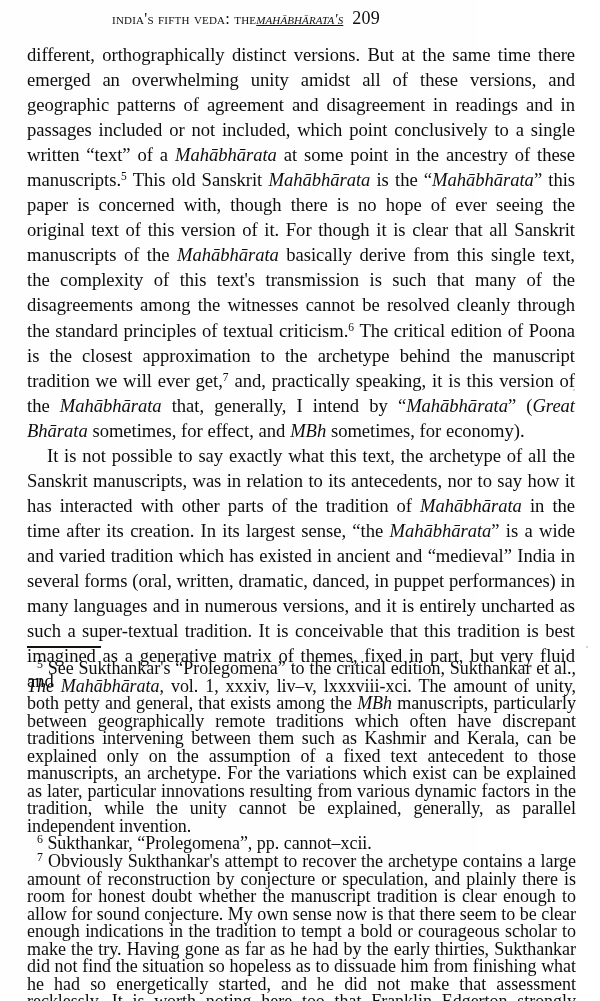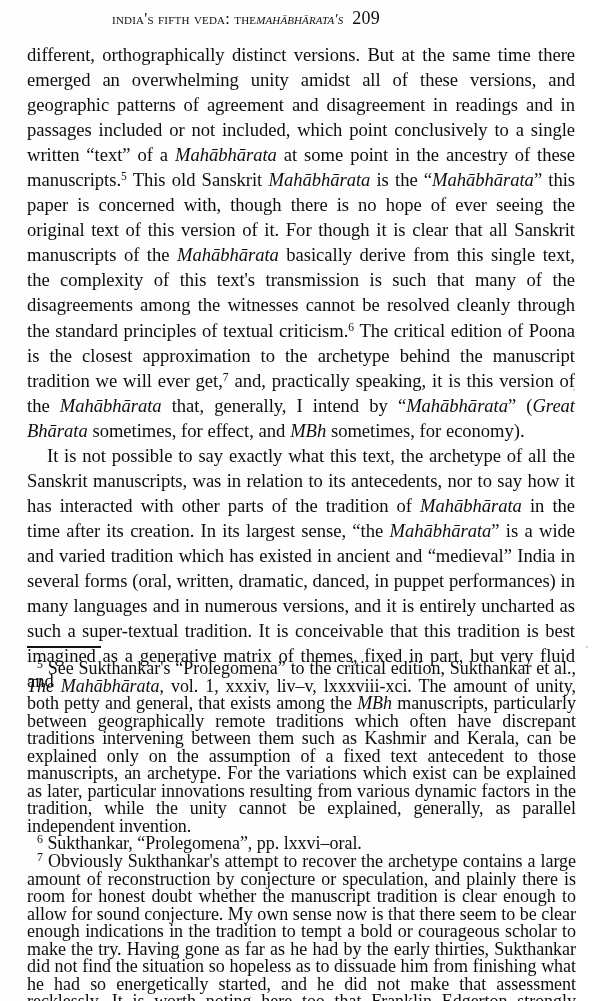--- a/index.html
+++ b/index.html
@@ -43,20 +43,21 @@
     font-variant: small-caps;
     text-transform: lowercase;
     font-size: 16.4px;
     letter-spacing: 0.2px;
   }
   .rh-italic {
     font-style: italic;
     font-variant: small-caps;
     text-transform: lowercase;
     letter-spacing: 0.1px;
+    text-decoration: underline;
   }
   .rh-page {
     font-size: 18px;
     font-variant: normal;
     margin-left: 9px;
     letter-spacing: 0.2px;
   }
 
   
   .body-block {
@@ -143,21 +144,21 @@
     <p class="para indent"><span>It is not possible to say exactly what this text, the archetype of all the Sanskrit manuscripts, was in relation to its antecedents, nor to say how it has interacted with other parts of the tradition of </span><i>Mahābhārata</i><span> in the time after its creation. In its largest sense, “the </span><i>Mahābhārata</i><span>” is a wide and varied tradition which has existed in ancient and “medieval” India in several forms (oral, written, dramatic, danced, in puppet performances) in many languages and in numerous versions, and it is entirely uncharted as such a super-textual tradition. It is conceivable that this tradition is best imagined as a generative matrix of themes, fixed in part, but very fluid and</span></p>
 
   </div>
 
   <div class="fn-rule"></div>
 
   <div class="footnotes">
 
     <p class="fnote"><sup class="fnm">5</sup><span> See Sukthankar's “Prolegomena” to the critical edition, Sukthankar et al., </span><i>The Mahābhārata</i><span>, vol. 1, xxxiv, liv–v, lxxxviii-xci. The amount of unity, both petty and general, that exists among the </span><i>MBh</i><span> manuscripts, particularly between geographically remote traditions which often have discrepant traditions intervening between them such as Kashmir and Kerala, can be explained only on the assumption of a fixed text antecedent to those manuscripts, an archetype. For the variations which exist can be explained as later, particular innovations resulting from various dynamic factors in the tradition, while the unity cannot be explained, generally, as parallel independent invention.</span></p>
 
-    <p class="fnote"><sup class="fnm">6</sup><span> Sukthankar, “Prolegomena”, pp. lxxvi–oral.</span></p>
+    <p class="fnote"><sup class="fnm">6</sup><span> Sukthankar, “Prolegomena”, pp. cannot–xcii.</span></p>
 
     <p class="fnote"><sup class="fnm">7</sup><span> Obviously Sukthankar's attempt to recover the archetype contains a large amount of reconstruction by conjecture or speculation, and plainly there is room for honest doubt whether the manuscript tradition is clear enough to allow for sound conjecture. My own sense now is that there seem to be clear enough indications in the tradition to tempt a bold or courageous scholar to make the try. Having gone as far as he had by the early thirties, Sukthankar did not find the situation so hopeless as to dissuade him from finishing what he had so energetically started, and he did not make that assessment recklessly. It is worth noting here too that Franklin Edgerton strongly endorsed the attempt to reconstruct, and argued that the situation was not as difficult as he and Sukthankar sometimes made it out to be (Franklin Edgerton, in his </span><span class="strike-over">introduction</span><span> to his edition of the </span><i>Sabhāparvan</i><span>, </span><i>The Mahābhārata</i><span>, Vol. 2, xxxvi–xxxvii).</span></p>
 
   </div>
 
   <div class="speck" style="left:586px; top:646px; width:2px; height:2px;"></div>
   <div class="speck" style="left:573px; top:389px; width:2px; height:2px;"></div>
   <div class="speck" style="left:180px; top:382px; width:2px; height:2px;"></div>
 
 </div>

